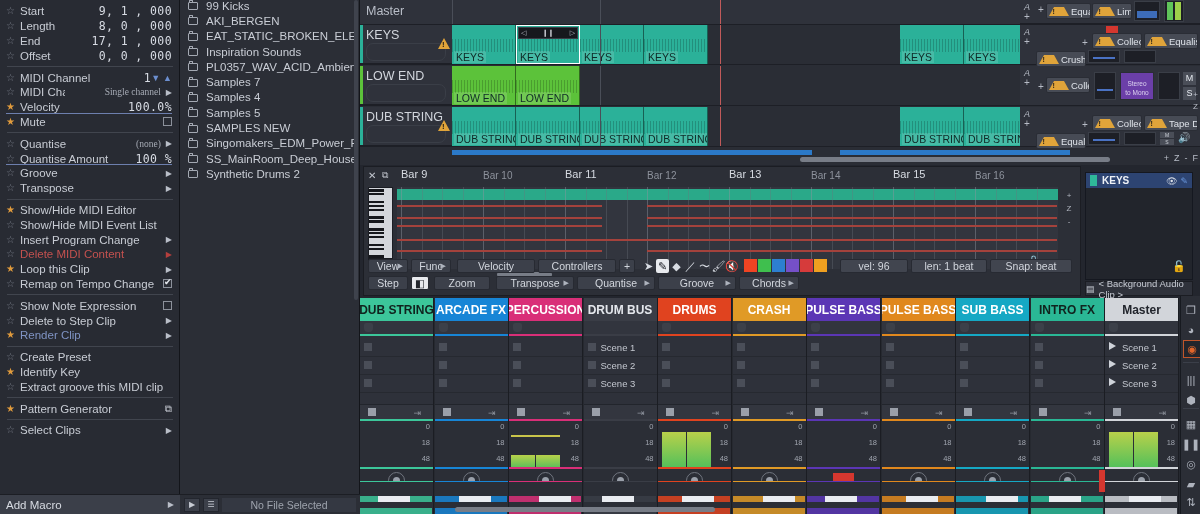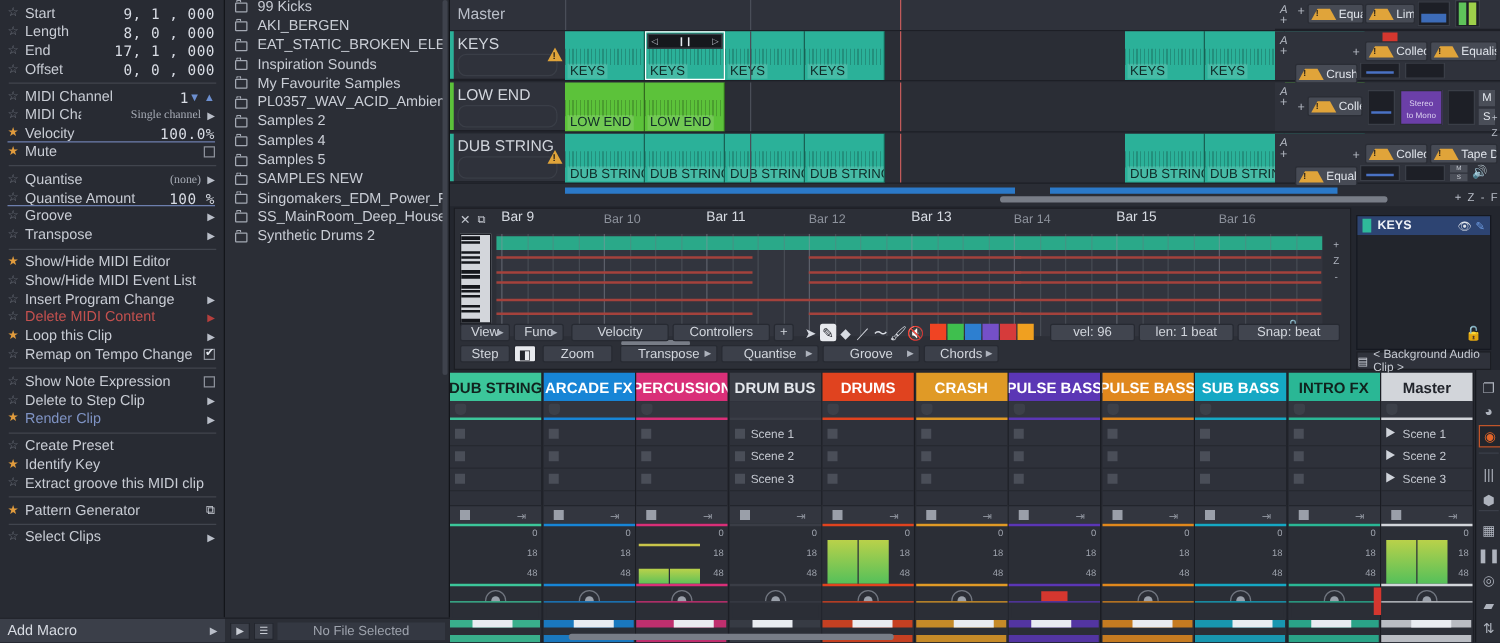--- a/index.html
+++ b/index.html
@@ -301,29 +301,25 @@
         <div class="brow">
           <span class="folder"></span>
           <span>EAT_STATIC_BROKEN_ELECTRONI...</span>
         </div>
         <div class="brow">
           <span class="folder"></span>
           <span>Inspiration Sounds</span>
         </div>
         <div class="brow">
           <span class="folder"></span>
-          <span>My Favourite Samples</span>
+          <span>PL0357_WAV_ACID_Ambient_Pads</span>
         </div>
         <div class="brow">
           <span class="folder"></span>
-          <span>PL0357_WAV_ACID_Ambient_Pads</span>
-        </div>
-        <div class="brow">
-          <span class="folder"></span>
-          <span>Samples 2</span>
+          <span>Samples 7</span>
         </div>
         <div class="brow">
           <span class="folder"></span>
           <span>Samples 4</span>
         </div>
         <div class="brow">
           <span class="folder"></span>
           <span>Samples 5</span>
         </div>
         <div class="brow">

